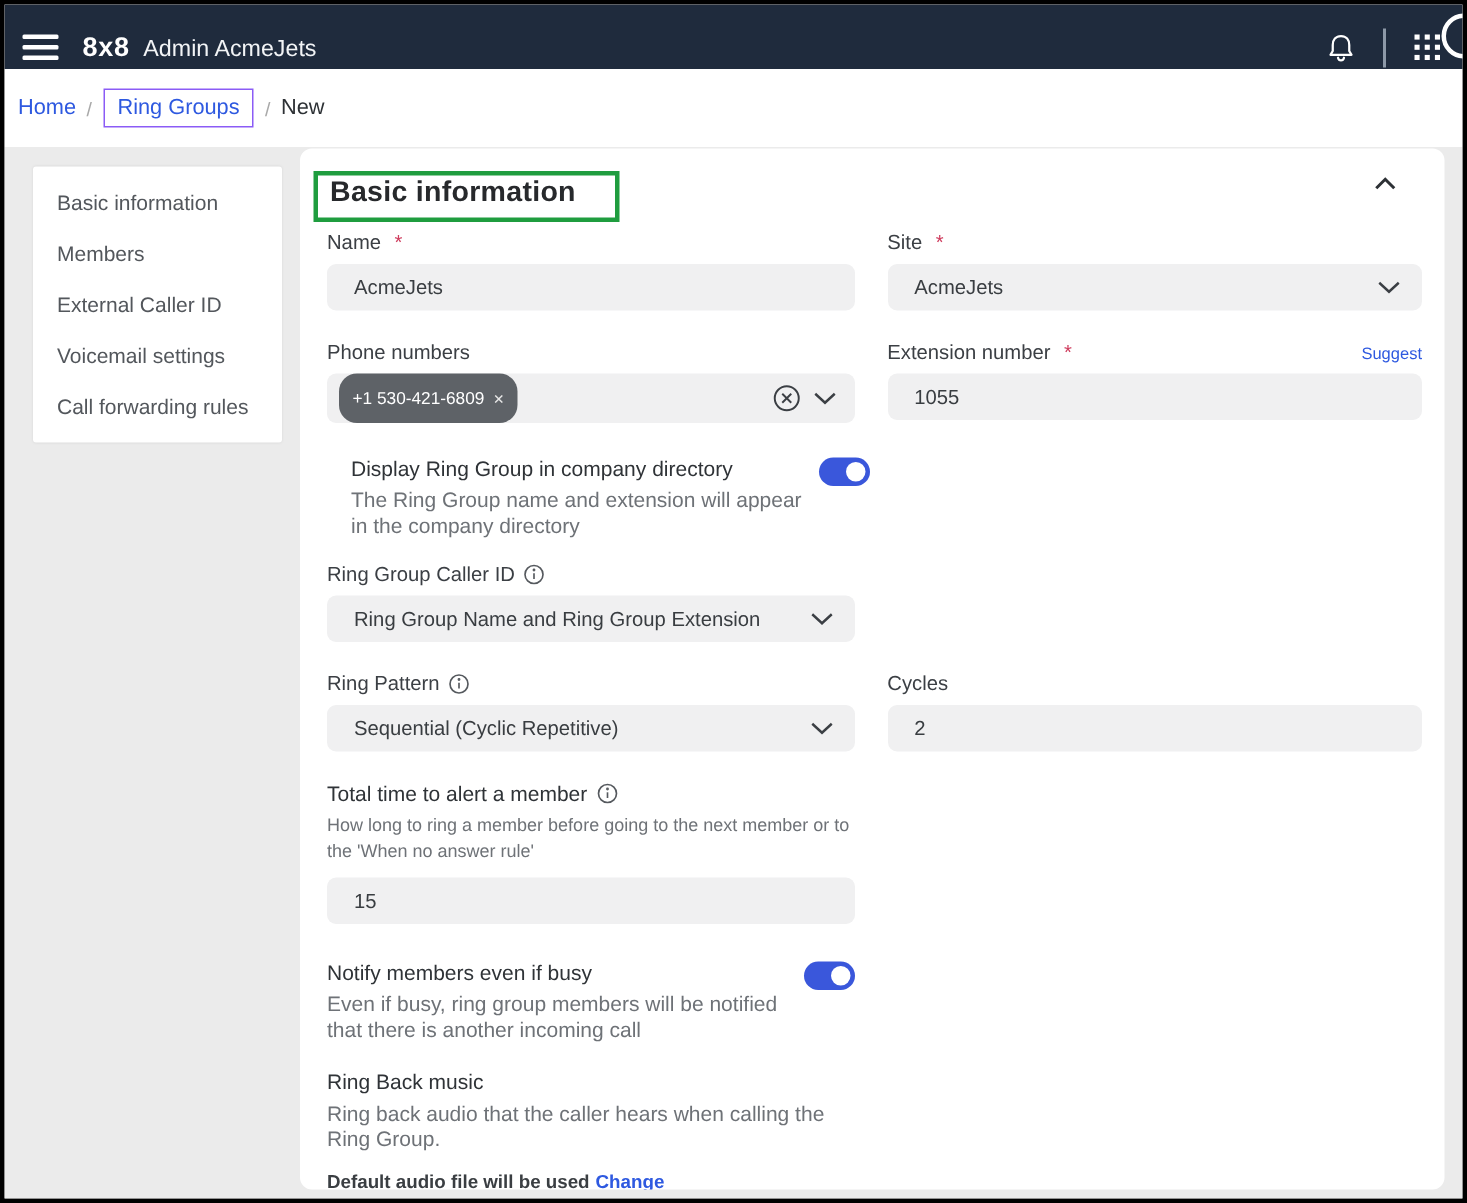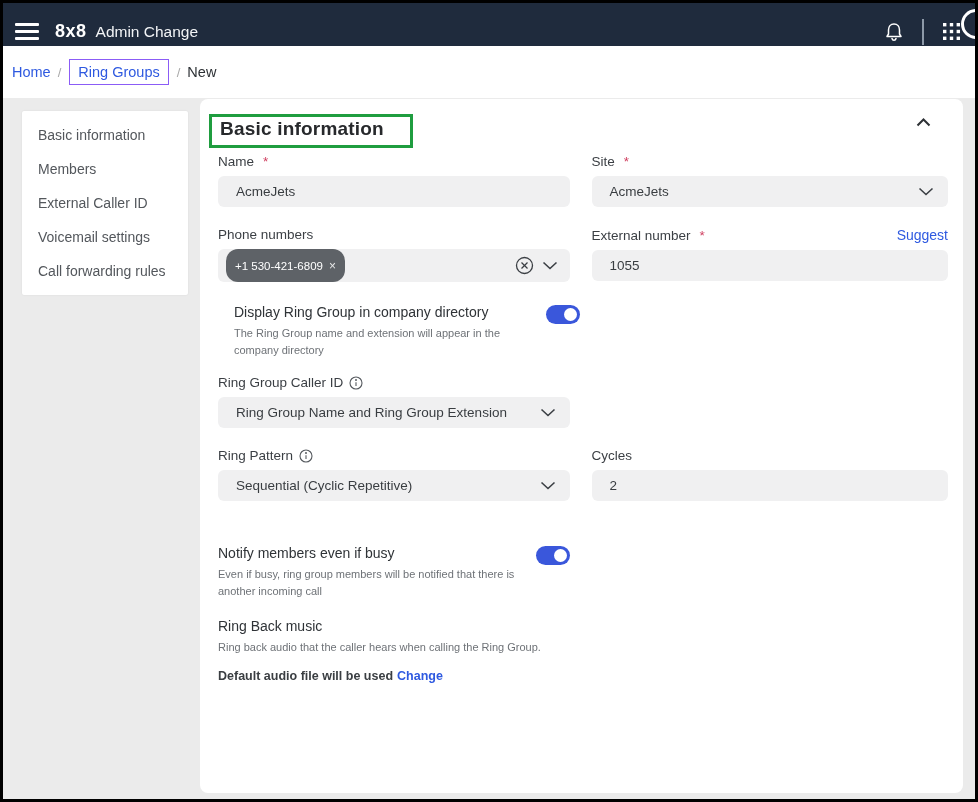--- a/index.html
+++ b/index.html
@@ -97,21 +97,21 @@
   .panel-title { font-size: 19px; font-weight: 700; color: #27292c; letter-spacing: .2px; }
   .collapse-btn { margin: 4px 17px 0 0; cursor: pointer; }
 
   .row { display: flex; gap: 22px; margin-top: 20px; }
   .col-l { width: 353px; }
   .col-r { width: 358px; }
 
   .label-row { display: flex; justify-content: space-between; align-items: baseline; margin-bottom: 7px; }
   .field-label { font-size: 13.5px; color: #3b3f44; display: flex; align-items: center; gap: 6px; }
   .req { color: #cf3e5f; margin-left: 3px; }
-  .link { color: #2e59e0; font-size: 14px; text-decoration: none; cursor: pointer; }
+  .link { color: #2e59e0; font-size: 11px; text-decoration: none; cursor: pointer; }
 
   .tfield, .sfield {
     background: #f0f0f1;
     border: none;
     border-radius: 6px;
     height: 31px;
     width: 100%;
     font-family: "Liberation Sans", sans-serif;
     font-size: 13.5px;
     color: #393d41;
@@ -132,21 +132,21 @@
     border-radius: 12px; padding: 4px 9px;
     font-size: 11.5px; display: flex; align-items: center; gap: 6px;
     white-space: nowrap;
   }
   .chip .chip-x { font-size: 12px; color: #e8e8e8; cursor: pointer; }
   .phone-icons { display: flex; align-items: center; gap: 8px; }
 
   .toggle-block { display: flex; justify-content: space-between; align-items: flex-start; }
   .tb-text { width: 312px; }
   .tb-title { font-size: 14px; color: #2f3337; }
-  .tb-desc { font-size: 11px; color: #6e7277; margin-top: 5px; line-height: 17px; }
+  .tb-desc { font-size: 14px; color: #6e7277; margin-top: 5px; line-height: 17px; }
   .toggle {
     width: 34px; height: 19px; border-radius: 10px;
     background: #3a57db; position: relative; flex: none;
     cursor: pointer; margin-top: 1px;
   }
   .toggle .knob {
     width: 13px; height: 13px; border-radius: 50%;
     background: #fff; position: absolute; top: 3px; right: 3px;
   }
 
@@ -162,21 +162,21 @@
 <div class="frame">
 
   <div class="topbar">
     <div class="hamburger">
       <span></span>
         <span></span>
         <span></span>
     </div>
     <div class="brand">
       <span class="logo">8x8</span>
-      <span class="apptitle">Admin Change</span>
+      <span class="apptitle">Admin AcmeJets</span>
     </div>
     <div class="topbar-right">
       <div class="icon-btn">
         <svg width="20" height="22" viewBox="0 0 20 22" fill="none" stroke="#ffffff" stroke-width="1.5">
           <path d="M10 3 C6.5 3 4.5 5.6 4.5 9 L4.5 13 L3 15.5 L17 15.5 L15.5 13 L15.5 9 C15.5 5.6 13.5 3 10 3 Z" stroke-linejoin="round"></path>
           <path d="M8 17.5 C8.3 18.7 9 19.3 10 19.3 C11 19.3 11.7 18.7 12 17.5" stroke-linecap="round"></path>
         </svg>
       </div>
       <div class="top-divider"></div>
       <div class="icon-btn">
@@ -271,21 +271,21 @@
               </svg>
               <svg width="16" height="9" viewBox="0 0 16 9" fill="none" stroke="#3b3f44" stroke-width="1.6">
                   <polyline points="1.5,1.5 8,7.5 14.5,1.5"></polyline>
                 </svg>
             </span>
           </div>
         </div>
         <div class="col-r">
           <div class="label-row">
             <span class="field-label">
-                <span>External number</span>
+                <span>Extension number</span>
                 <span class="req">*</span>
               </span>
             <a class="link">Suggest</a>
           </div>
           <input class="tfield" type="text" value="1055" style="">
         </div>
       </div>
 
       <div class="row" style="margin-top:22px;margin-left:16px;">
         <div class="col-l toggle-block">
@@ -343,20 +343,34 @@
         </div>
         <div class="col-r">
           <div class="label-row">
             <span class="field-label">Cycles</span>
           </div>
           <input class="tfield" type="text" value="2" style="">
         </div>
       </div>
 
       <div class="row">
+        <div class="col-l">
+          <div class="label-row" style="margin-bottom:0;">
+            <span class="field-label" style="font-size:14px;color:#2f3337;">
+              <span>Total time to alert a member</span>
+              <svg width="14" height="14" viewBox="0 0 14 14" fill="none" stroke="#55595e" stroke-width="1.1">
+                <circle cx="7" cy="7" r="6"></circle>
+                  <line x1="7" y1="6.2" x2="7" y2="10"></line>
+                  <circle cx="7" cy="4" r="0.4" fill="#55595e"></circle>
+              </svg>
+            </span>
+          </div>
+          <div class="desc-line">How long to ring a member before going to the next member or to the 'When no answer rule'</div>
+          <input class="tfield" type="text" value="15" style="">
+        </div>
         <div class="col-r"></div>
       </div>
 
       <div class="row" style="margin-top:24px;">
         <div class="col-l toggle-block">
           <div class="tb-text">
             <div class="tb-title">Notify members even if busy</div>
             <div class="tb-desc">Even if busy, ring group members will be notified that there is another incoming call</div>
           </div>
           <div class="toggle">

